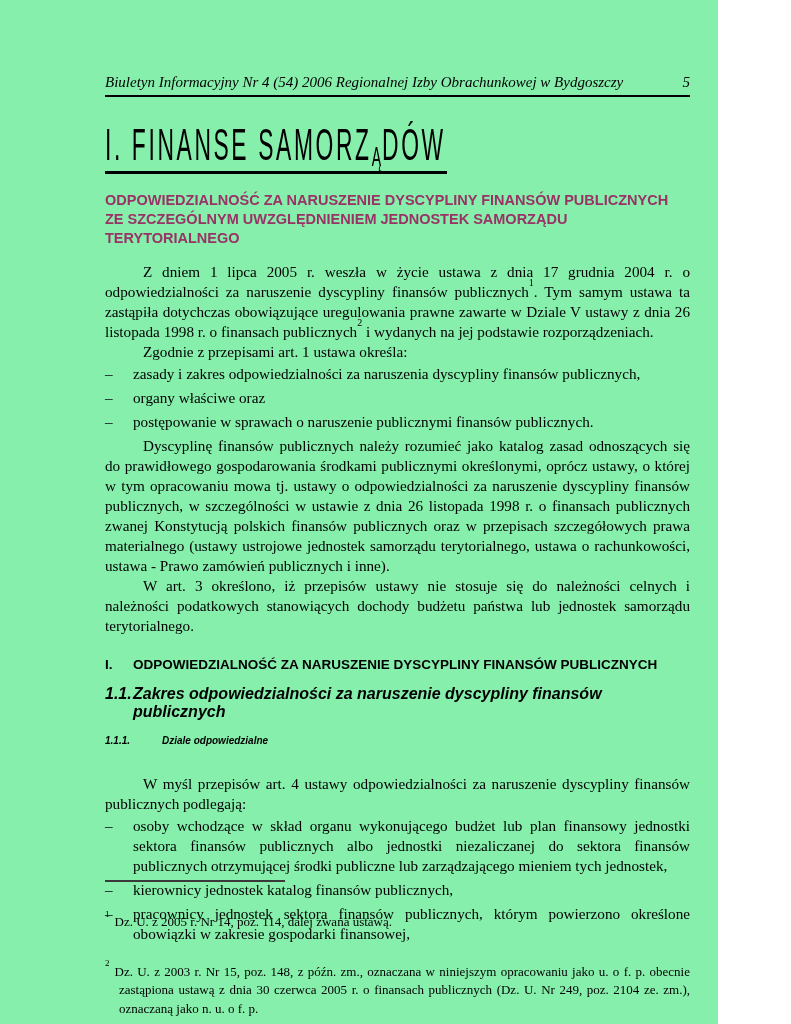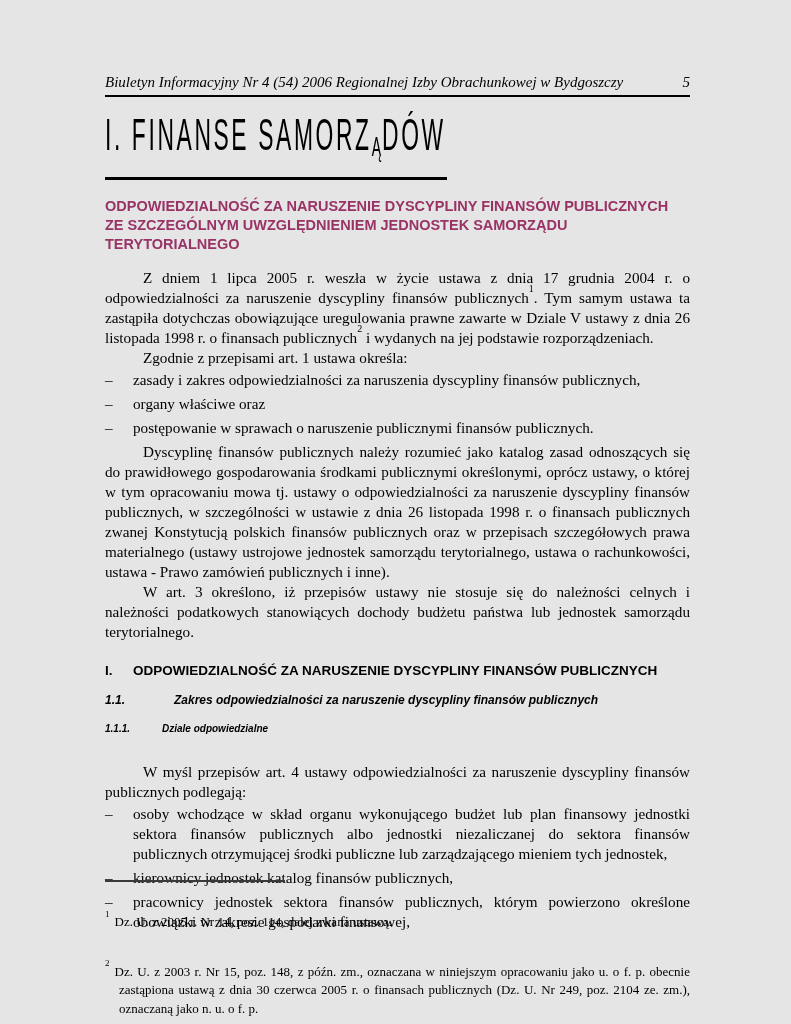--- a/index.html
+++ b/index.html
@@ -1,39 +1,39 @@
 <!DOCTYPE html>
 <html><head>
 <meta charset="utf-8">
 <style>
   html,body{margin:0;padding:0;background:#ffffff;}
   .page{
     position:relative;
-    width:791px;height:1024px;
-    background:#e5e5e5;
+    width:718px;height:1024px;
+    background:#86efac;
     font-family:"Liberation Serif", serif;
     color:#000;
     overflow:hidden;
   }
   .content{
     position:absolute;left:105px;top:0;width:585px;
   }
   
   .running-header{
     margin-top:74px;
     display:flex;justify-content:space-between;align-items:flex-end;
     font-style:italic;font-size:15px;line-height:16px;
     padding-bottom:5px;border-bottom:2px solid #000;
   }
   
   .chapter-title{
-    margin-top:18px;
+    margin-top:28px;
     width:342px;
     border-bottom:3px solid #000;
-    padding-bottom:22px;
+    padding-bottom:6px;
     height:40px;
   }
   .chapter-title-text{
     font-family:"Liberation Sans", sans-serif;
     font-size:44px;line-height:40px;
     letter-spacing:5px;white-space:nowrap;
     transform:scaleX(.52);transform-origin:0 50%;
   }
   .chapter-title-text .small-letter{
     font-size:27px;vertical-align:-6px;letter-spacing:2px;
@@ -57,21 +57,21 @@
   ul.dash-list li{display:flex;margin:0 0 4px 0;font-size:15.2px;line-height:20px;}
   ul.dash-list .dash{width:28px;flex:0 0 28px;}
   ul.dash-list .li-text{flex:1;text-align:justify;}
   
   .sec-h{
     display:flex;font-family:"Liberation Sans", sans-serif;font-weight:bold;
     font-size:13.5px;line-height:18px;
   }
   .sec-h .num{flex:0 0 28px;}
   .sec-h.lvl1{margin-top:20px;}
-  .sec-h.lvl2{margin-top:11px;font-style:italic;font-size:12px;gap:41px;}
+  .sec-h.lvl2{margin-top:11px;font-style:italic;font-size:16px;}
   .sec-h.lvl3{margin-top:11px;font-style:italic;font-size:10px;}
   .sec-h.lvl3 .num{flex:0 0 57px;}
   .after-h{margin-top:24px;}
   
   .footnotes{position:absolute;left:105px;top:880px;width:585px;}
   .fn-rule{width:180px;border-top:2px solid #3a3a3a;margin-bottom:6px;}
   .footnote{
     font-size:13px;line-height:18.5px;text-align:justify;
     padding-left:14px;text-indent:-14px;margin-top:31px;
   }

